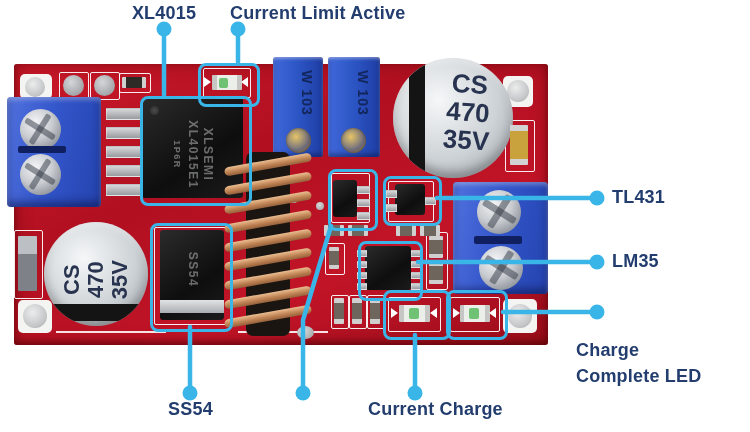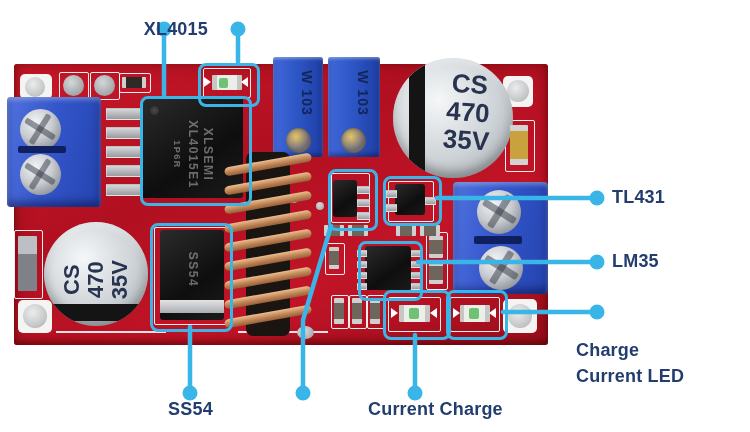--- a/index.html
+++ b/index.html
@@ -243,23 +243,24 @@
       <circle cx="597" cy="312" r="7.5" stroke="none"></circle>
       <line x1="190" y1="327" x2="190" y2="392"></line>
       <circle cx="190" cy="393" r="7.5" stroke="none"></circle>
       <polyline points="331,226 303,320 303,392" fill="none"></polyline>
       <circle cx="303" cy="393" r="7.5" stroke="none"></circle>
       <line x1="415" y1="335" x2="415" y2="392"></line>
       <circle cx="415" cy="393" r="7.5" stroke="none"></circle>
     </g>
   </svg>
 
-  <div class="lbl" style="left:120px;top:19px;width:88px;text-align:right;">XL4015</div>
+  <div class="lbl" style="left:120px;top:3px;width:88px;text-align:center;">XL4015</div>
+  <div class="lbl" style="left:230px;top:3px;">Current Limit Active</div>
   <div class="lbl" style="left:612px;top:187px;">TL431</div>
   <div class="lbl" style="left:612px;top:251px;">LM35</div>
   <div class="lbl" style="left:576px;top:301px;line-height:26px;margin-top:36px;">
     <div>Charge</div>
-    <div>Current LED</div>
+    <div>Complete LED</div>
   </div>
   <div class="lbl" style="left:148px;top:399px;width:85px;text-align:center;">SS54</div>
   <div class="lbl" style="left:368px;top:399px;">Current Charge</div>
 
 </div>
 
 </body></html>

